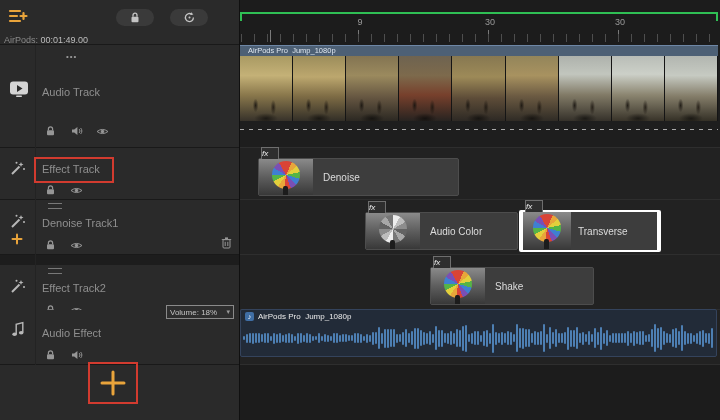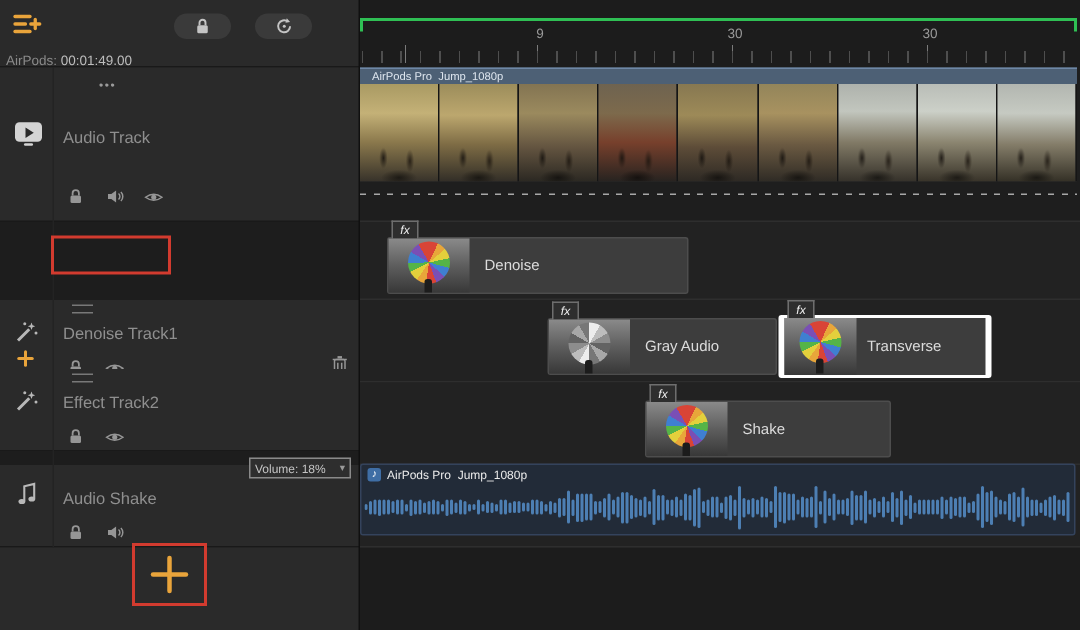--- a/index.html
+++ b/index.html
@@ -50,21 +50,21 @@
 
   
   .eclip{position:absolute;background:#3d3d3d;border:1px solid #4d4d4d;border-radius:2px;display:flex;align-items:center;z-index:2}
   .eclip.selected{border:2px solid var(--selection,#fff);border-left-width:4px;border-right-width:4px}
   .eclip .lbl{font-size:10px;color:#dcdcdc;margin-left:10px;white-space:nowrap}
   .thumb{width:54px;height:100%;flex:none;position:relative;overflow:hidden;background:linear-gradient(180deg,#8a8a8a,#5e5e5e 50%,#383838)}
   .umbrella{position:absolute;left:13px;top:2px;width:28px;height:28px;border-radius:50%;
     background:conic-gradient(#d94436 0 25deg,#e8a63a 25deg 50deg,#e3d03c 50deg 78deg,#55b447 78deg 105deg,#3f7fd1 105deg 133deg,#7a4fb5 133deg 160deg,#d94436 160deg 188deg,#e8a63a 188deg 215deg,#e3d03c 215deg 243deg,#55b447 243deg 270deg,#3f7fd1 270deg 300deg,#7a4fb5 300deg 330deg,#d94436 330deg 360deg)}
   .umbrella.gray{background:conic-gradient(#ededed 0 30deg,#bdbdbd 30deg 60deg,#8d8d8d 60deg 90deg,#636363 90deg 120deg,#a8a8a8 120deg 150deg,#777 150deg 180deg,#ededed 180deg 210deg,#bdbdbd 210deg 240deg,#8d8d8d 240deg 270deg,#636363 270deg 300deg,#a8a8a8 300deg 330deg,#777 330deg 360deg)}
   .person{position:absolute;left:24px;top:27px;width:5px;height:10px;background:#1c1c1c;border-radius:2px 2px 0 0}
-  .fx{position:absolute;top:-12px;left:2px;width:18px;height:12px;background:#2e2e2e;border:1px solid #6e6e6e;border-bottom:none;color:#efefef;font-size:8px;line-height:11px;text-align:center;font-style:italic}
+  .fx{position:absolute;top:-12px;left:2px;width:18px;height:12px;background:#2e2e2e;border:1px solid #6e6e6e;border-bottom:none;color:#efefef;font-size:8px;line-height:11px;text-align:left;font-style:italic}
 
   
   .audio-clip{position:absolute;left:240px;top:309px;width:477px;height:48px;background:#222b38;border:1px solid #34435c;border-radius:2px;overflow:hidden;z-index:2}
   .ac-head{display:flex;align-items:center;gap:4px;padding:2px 0 0 4px;position:relative;z-index:2}
   .ac-badge{width:9px;height:9px;background:#3f6ea5;color:#fff;font-size:7px;line-height:9px;text-align:center;border-radius:2px;flex:none}
   .ac-label{font-size:8px;color:#eaeaea}
   .waveform{position:absolute;left:2px;right:2px;top:12px;bottom:2px;display:flex;align-items:center;gap:1px;overflow:hidden}
   .wbar{width:2px;flex:none;background:var(--waveform,#4d7fb3);border-radius:1px}
 
   
@@ -154,20 +154,45 @@
         </span>
       <span class="cicon">
           <svg width="13" height="9" viewBox="0 0 13 9">
             <path d="M1 4.5 Q6.5 .4 12 4.5 Q6.5 8.6 1 4.5 z" fill="none" stroke="#969696"></path>
             <circle cx="6.5" cy="4.5" r="1.7" fill="#969696"></circle>
           </svg>
         </span>
     </div>
   </div>
 
+  <div class="panel-row" style="top:148px;height:52px">
+    <span class="ticon" style="top:12px">
+      <svg width="17" height="17" viewBox="0 0 17 17">
+          <line x1="3" y1="14" x2="10.5" y2="6.5" stroke="#b8b8b8" stroke-width="2"></line>
+          <path d="M12 2 l.7 1.8 1.8.7 -1.8.7 -.7 1.8 -.7 -1.8 -1.8 -.7 1.8 -.7 z" fill="#b8b8b8"></path>
+          <circle cx="15" cy="9" r="1" fill="#b8b8b8"></circle>
+          <circle cx="7.5" cy="2.8" r="1" fill="#b8b8b8"></circle>
+        </svg>
+    </span>
+    <div class="tname" style="top:15px">Effect Track</div>
+    <div class="ctrls" style="top:36px">
+      <span class="cicon">
+          <svg width="9" height="10" viewBox="0 0 9 10">
+            <rect x="1" y="4.3" width="7" height="5" rx="1" fill="#969696"></rect>
+            <path d="M2.4 4.3 V2.9 a2 2 0 0 1 4.2 0 V4.3" fill="none" stroke="#969696" stroke-width="1.2"></path>
+          </svg>
+        </span>
+      <span class="cicon">
+          <svg width="13" height="9" viewBox="0 0 13 9">
+            <path d="M1 4.5 Q6.5 .4 12 4.5 Q6.5 8.6 1 4.5 z" fill="none" stroke="#969696"></path>
+            <circle cx="6.5" cy="4.5" r="1.7" fill="#969696"></circle>
+          </svg>
+        </span>
+    </div>
+  </div>
 
   <div class="panel-row" style="top:200px;height:55px">
     <div class="grip"></div>
     <span class="ticon" style="top:13px">
       <svg width="17" height="17" viewBox="0 0 17 17">
           <line x1="3" y1="14" x2="10.5" y2="6.5" stroke="#b8b8b8" stroke-width="2"></line>
           <path d="M12 2 l.7 1.8 1.8.7 -1.8.7 -.7 1.8 -.7 -1.8 -1.8 -.7 1.8 -.7 z" fill="#b8b8b8"></path>
           <circle cx="15" cy="9" r="1" fill="#b8b8b8"></circle>
           <circle cx="7.5" cy="2.8" r="1" fill="#b8b8b8"></circle>
         </svg>
@@ -199,21 +224,21 @@
       <svg width="11" height="13" viewBox="0 0 11 13">
           <rect x="2" y="3.6" width="7" height="8.4" rx="1" fill="none" stroke="#969696"></rect>
           <line x1="0.8" y1="3.6" x2="10.2" y2="3.6" stroke="#969696"></line>
           <rect x="4" y="1.4" width="3" height="1.6" fill="#969696"></rect>
           <line x1="4.2" y1="5.8" x2="4.2" y2="10" stroke="#969696"></line>
           <line x1="6.8" y1="5.8" x2="6.8" y2="10" stroke="#969696"></line>
         </svg>
     </span>
   </div>
 
-  <div class="panel-row" style="top:246px;height:55px">
+  <div class="panel-row" style="top:265px;height:55px">
     <div class="grip"></div>
     <span class="ticon" style="top:13px">
       <svg width="17" height="17" viewBox="0 0 17 17">
           <line x1="3" y1="14" x2="10.5" y2="6.5" stroke="#b8b8b8" stroke-width="2"></line>
           <path d="M12 2 l.7 1.8 1.8.7 -1.8.7 -.7 1.8 -.7 -1.8 -1.8 -.7 1.8 -.7 z" fill="#b8b8b8"></path>
           <circle cx="15" cy="9" r="1" fill="#b8b8b8"></circle>
           <circle cx="7.5" cy="2.8" r="1" fill="#b8b8b8"></circle>
         </svg>
     </span>
     <div class="tname" style="top:17px">Effect Track2</div>
@@ -238,21 +263,21 @@
       <span>Volume: 18%</span>
       <span style="font-size:7px;color:#9a9a9a">▾</span>
     </div>
     <span class="ticon" style="left:11px;top:11px">
       <svg width="15" height="17" viewBox="0 0 15 17">
           <path d="M5.2 13 V3.2 l6.6-1.6 V11.4" stroke="#b8b8b8" stroke-width="1.4" fill="none"></path>
           <ellipse cx="3.6" cy="13.3" rx="2.3" ry="1.7" fill="#b8b8b8"></ellipse>
           <ellipse cx="10.2" cy="11.7" rx="2.3" ry="1.7" fill="#b8b8b8"></ellipse>
         </svg>
     </span>
-    <div class="tname" style="top:17px">Audio Shake</div>
+    <div class="tname" style="top:17px">Audio Effect</div>
     <div class="ctrls" style="top:39px">
       <span class="cicon">
           <svg width="9" height="10" viewBox="0 0 9 10">
             <rect x="1" y="4.3" width="7" height="5" rx="1" fill="#969696"></rect>
             <path d="M2.4 4.3 V2.9 a2 2 0 0 1 4.2 0 V4.3" fill="none" stroke="#969696" stroke-width="1.2"></path>
           </svg>
         </span>
       <span class="cicon">
           <svg width="12" height="10" viewBox="0 0 12 10">
             <path d="M1 3.4 h2.2 L6.4 1 v8 L3.2 6.6 H1 z" fill="#969696"></path>
@@ -300,21 +325,21 @@
       </div>
     <span class="lbl">Denoise</span>
   </div>
 
   <div class="eclip" style="left:365px;top:212px;width:153px;height:38px">
     <div class="fx">fx</div>
     <div class="thumb">
         <div class="umbrella gray"></div>
         <div class="person"></div>
       </div>
-    <span class="lbl">Gray Audio</span>
+    <span class="lbl">Audio Color</span>
   </div>
 
   <div class="eclip selected" style="left:519px;top:210px;width:142px;height:42px">
     <div class="fx">fx</div>
     <div class="thumb" style="width:48px">
         <div class="umbrella" style="left:10px"></div>
         <div class="person" style="left:21px"></div>
       </div>
     <span class="lbl" style="margin-left:7px">Transverse</span>
   </div>

